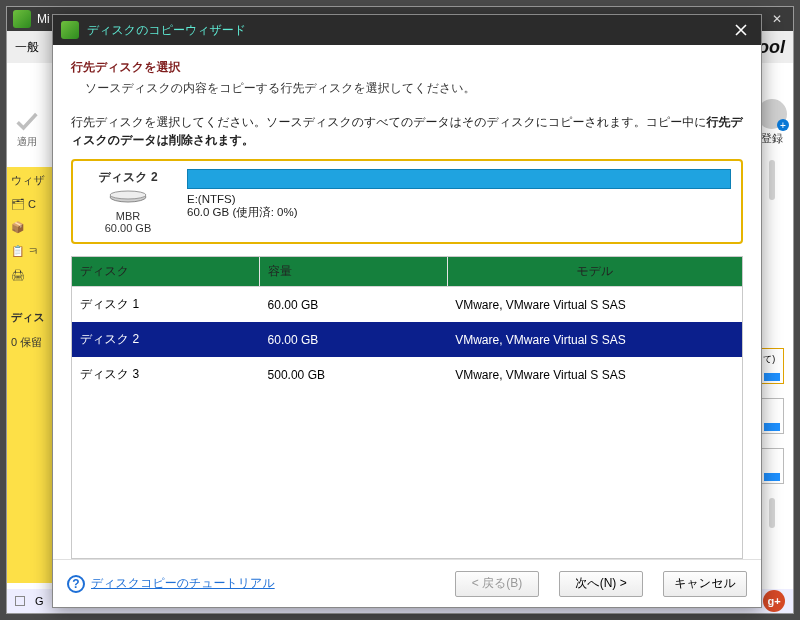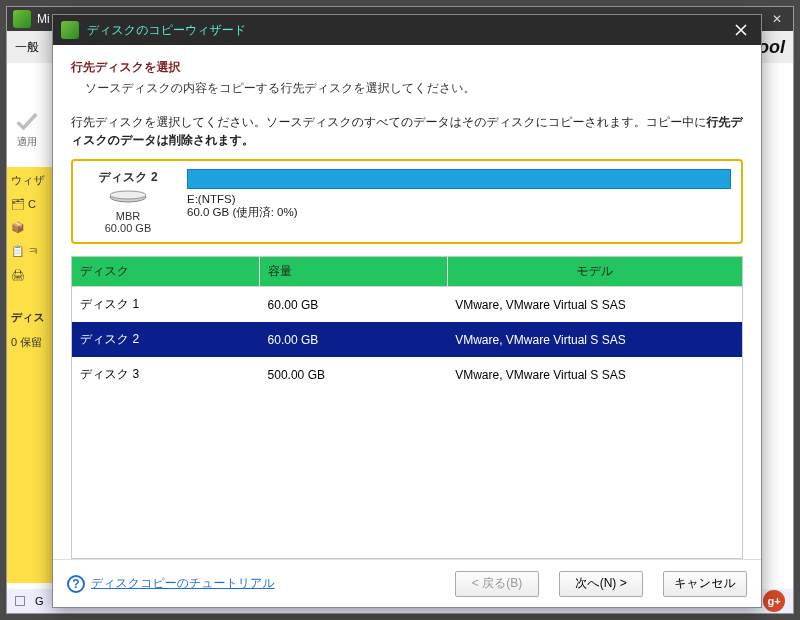--- a/index.html
+++ b/index.html
@@ -41,21 +41,21 @@
   .card-left { width:90px; text-align:center; font-size:11px; color:#333;}
   .card-left .dname{font-weight:bold; font-size:12px;}
   .card-left .dicon{width:40px; height:14px; margin:4px auto;}
   .card-right { flex:1; }
   .bar { height:20px; background:#1fa3e0; border:1px solid #0d7fb5; margin-bottom:4px;}
   .vol { font-size:11.5px; color:#222;}
 
   
   .tbl-wrap { flex:1; border:1px solid #c9c9c9; overflow:hidden;}
   table { width:100%; border-collapse:collapse; font-size:12px;}
-  thead th { text-align:left; background:#22c55e; border-bottom:1px solid #d5d5d5; border-right:1px solid #e4e4e4; padding:6px 8px; font-weight:normal; color:#222;}
+  thead th { text-align:left; background:#15803d; border-bottom:1px solid #d5d5d5; border-right:1px solid #e4e4e4; padding:6px 8px; font-weight:normal; color:#222;}
   thead th:last-child{border-right:none;text-align:center;}
   tbody td { padding:9px 8px; border:none;}
   tbody tr { cursor:default;}
   tbody tr.sel { background:#0b1f8c; color:#fff;}
   tbody tr.sel td{color:#fff;}
 
   
   .footer { height:48px; border-top:1px solid #e0e0e0; margin:0 -18px -10px -18px; padding:0 14px; display:flex; align-items:center; gap:8px;}
   .help { display:flex; align-items:center; gap:6px;}
   .help-ico{width:18px;height:18px;border:2px solid #1e6fd6;border-radius:50%;color:#1e6fd6;display:flex;align-items:center;justify-content:center;font-weight:bold;font-size:12px;}
@@ -95,20 +95,34 @@
     <div>ウィザ</div>
     <div>🗂 C</div>
     <div>📦</div>
     <div>📋 ㅋ</div>
     <div>🖨</div>
     <div style="height:8px"></div>
     <div style="font-weight:bold">ディス</div>
     <div>0 保留</div>
   </div>
 
+  <div class="back-right">
+    <div style="display:flex;flex-direction:column;align-items:center;gap:2px">
+      <div class="avatar"></div>
+      <span class="reg-label">登録</span>
+    </div>
+    <div style="width:6px;height:40px;background:#d6d6d6;border-radius:3px"></div>
+    <div style="height:120px"></div>
+    <div class="thumb">
+        <div style="position:absolute;left:2px;top:4px;font-size:9px">て)</div>
+      </div>
+    <div class="thumb c"></div>
+    <div class="thumb c"></div>
+    <div style="width:6px;height:30px;background:#d6d6d6;border-radius:3px"></div>
+  </div>
 
   <div class="back-status">
     <span class="sq"></span>
     <span>G</span>
     <div class="gplus">g+</div>
   </div>
 </div>
 
 <div class="wizard">
   <div class="wiz-title">

